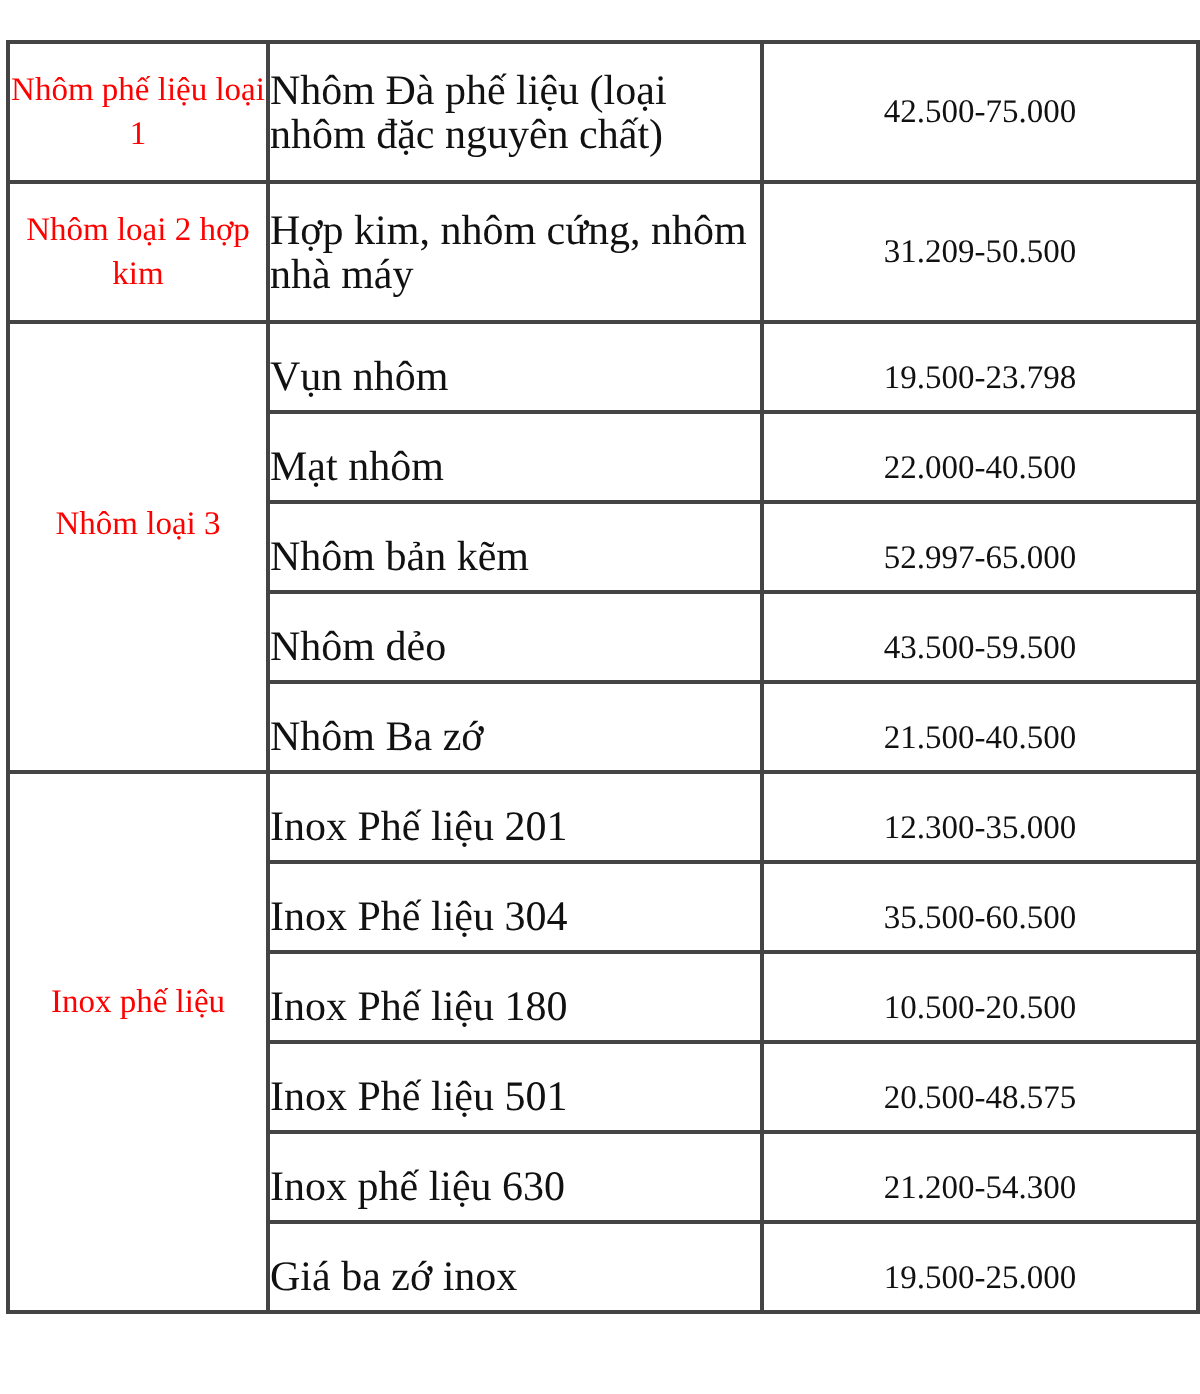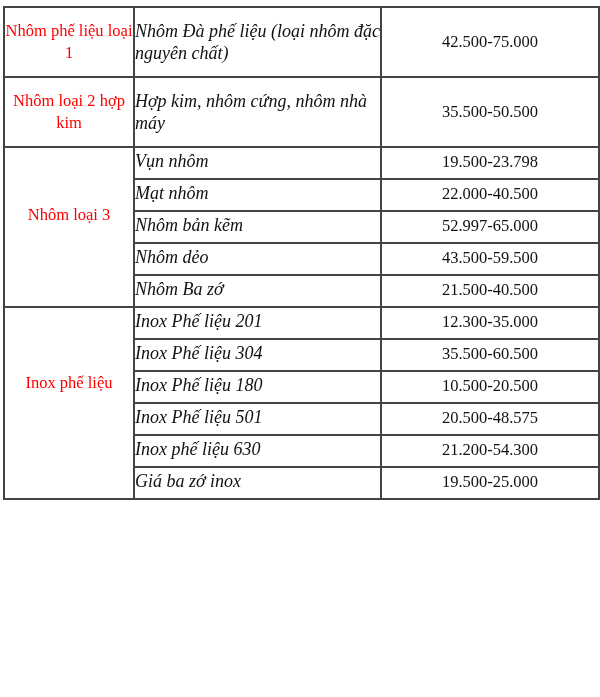--- a/index.html
+++ b/index.html
@@ -1,38 +1,38 @@
 <!DOCTYPE html>
 <html><head>
 <meta charset="utf-8">
 <style>
   html, body { margin: 0; padding: 0; background: #ffffff; }
   body { width: 600px; height: 697px; overflow: hidden; position: relative; font-family: "Liberation Serif", "DejaVu Serif", serif; }
   table.price-table {
-    position: absolute; left: 3px; top: 6px;
+    position: absolute; left: 3px; top: 20px;
     border-collapse: collapse;
     width: 595px;
     table-layout: fixed;
     font-size: 16px; color: #111;
   }
   table.price-table td {
     border: 2px solid #444;
     padding: 0;
   }
   col.c1 { width: 130px; }
   col.c2 { width: 247px; }
   col.c3 { width: 218px; }
   td.cat {
     color: #ff0000; text-align: center; vertical-align: middle;
     line-height: 22px; font-size: 16.5px;
   }
-  td.item { padding-left: 11px; padding-right: 6px; line-height: 22px; font-size: 18px; font-style: italic; }
+  td.item { padding-left: 11px; padding-right: 6px; line-height: 22px; font-size: 21px; }
   td.price { text-align: center; font-size: 16.5px; margin-left: 36px; }
   tr.tall td { height: 68px; vertical-align: middle; }
-  tr.single td.item, tr.single td.price { height: 32px; vertical-align: bottom; padding-bottom: 6px; box-sizing: border-box; }
+  tr.single td.item, tr.single td.price { height: 45px; vertical-align: bottom; padding-bottom: 6px; box-sizing: border-box; }
   tr.single td.item { padding-bottom: 6px; }
   td.price.top { vertical-align: middle; }
   .cat-inner-3 { position: relative; top: -12px; }
   .cat-inner-inox { position: relative; top: -20px; }
 </style>
 </head>
 <body>
 
 <table class="price-table">
   <colgroup>
@@ -42,21 +42,21 @@
     </colgroup>
   <tbody>
     <tr class="tall">
       <td class="cat">Nhôm phế liệu loại 1</td>
       <td class="item">Nhôm Đà phế liệu (loại nhôm đặc nguyên chất)</td>
       <td class="price top">42.500-75.000</td>
     </tr>
     <tr class="tall">
       <td class="cat">Nhôm loại 2 hợp kim</td>
       <td class="item">Hợp kim, nhôm cứng, nhôm nhà máy</td>
-      <td class="price top">35.500-50.500</td>
+      <td class="price top">31.209-50.500</td>
     </tr>
 
     <tr class="single">
       <td class="cat" rowspan="5"><span class="cat-inner-3">Nhôm loại 3</span></td>
       <td class="item">Vụn nhôm</td>
       <td class="price">19.500-23.798</td>
     </tr>
     <tr class="single">
       <td class="item">Mạt nhôm</td>
       <td class="price">22.000-40.500</td>

